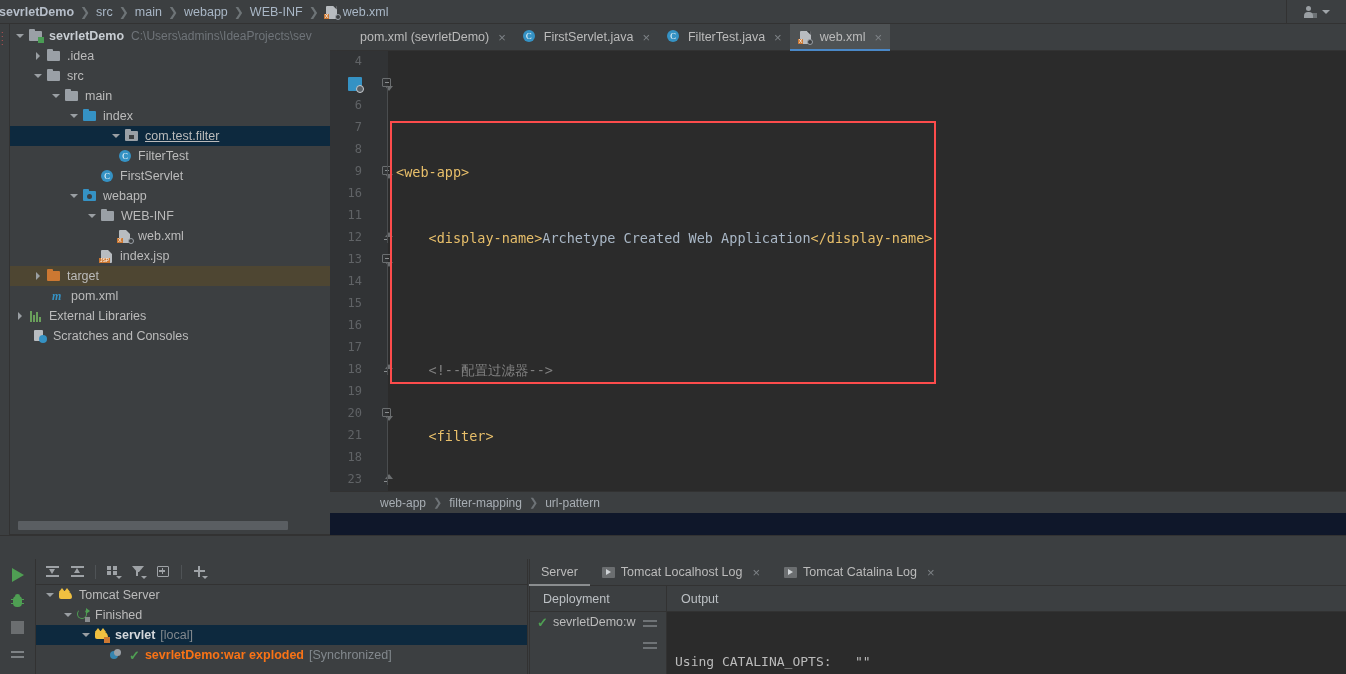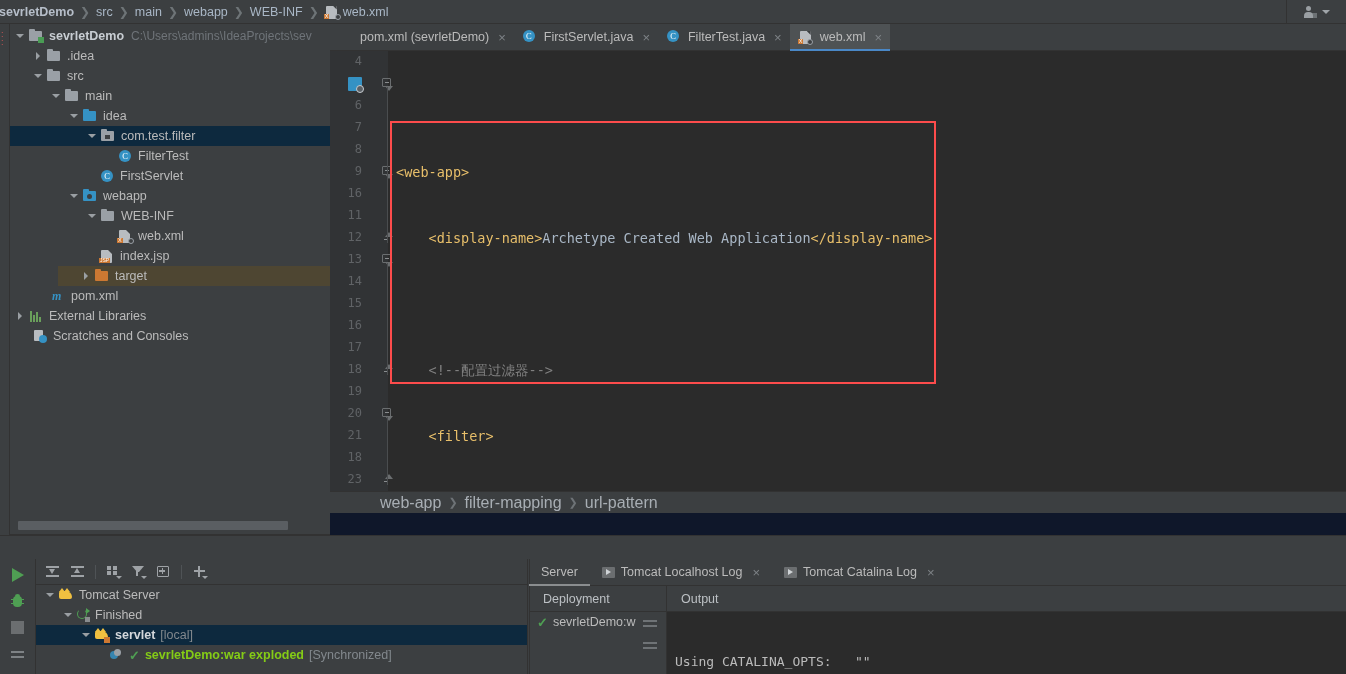--- a/index.html
+++ b/index.html
@@ -104,21 +104,21 @@
     content:""; position:absolute; left:1px; top:7px; width:13px; height:1.8px; background:#b0b4b8;
   }
   .panel-divider { width:1px; height:14px; background:#4f5356; }
 
   .tree { flex: 1; overflow: hidden; padding-top: 2px; position: relative; }
   .trow {
     height: 20px; display: flex; align-items: center; white-space: nowrap;
     font-size: 12.5px; color: #bbbbbb; padding-right: 4px;
   }
   .trow.sel { background: #0d293e; }
-  .trow.sel2 { background: #4e4632; margin-left: 48px; }
+  .trow.sel2 { background: #4e4632; }
   .arrow {
     width: 12px; height: 12px; position: relative; flex: 0 0 12px; margin-right: 2px;
   }
   .arrow.down::after {
     content:""; position:absolute; left:2px; top:4px; width:0; height:0;
     border-left:4.5px solid transparent; border-right:4.5px solid transparent; border-top:4.5px solid #9a9fa3;
   }
   .arrow.right::after {
     content:""; position:absolute; left:4px; top:1.5px; width:0; height:0;
     border-top:4.5px solid transparent; border-bottom:4.5px solid transparent; border-left:4.5px solid #9a9fa3;
@@ -245,21 +245,21 @@
   .txt { color:#a9b7c6; }
   .cmt { color:#808080; }
 
   .redbox {
     position:absolute; border:2px solid #fd4c4c; pointer-events:none;
   }
   .breadcrumbs {
     position:absolute; left:0; bottom:0; width:1016px; height:22px; background:#3c3f41;
     display:flex; align-items:center; padding-left:50px; border-top:1px solid #323232;
   }
-  .bc { color:#a8aeb4; font-size:16px; }
+  .bc { color:#a8aeb4; font-size:12px; }
   .bc-sep { color:#6e7377; margin:0 7px; font-size:11px; }
 
   .xml-gutter-ico {
     position:absolute; left:18px; width:14px; height:14px; background:#3592c4; border-radius:1px;
   }
   .xml-gutter-ico .cg {
     position:absolute; right:-2px; bottom:-2px; width:8px; height:8px; border-radius:50%;
     border:1.4px solid #c7ccd1; background:#5a6065;
   }
 
@@ -442,24 +442,24 @@
             <span class="folder"></span>
           </span>
         <span class="tlabel">main</span>
       </div>
 
       <div class="trow" style="padding-left:58px;">
         <span class="arrow down"></span>
         <span class="ico">
             <span class="folder blue"></span>
           </span>
-        <span class="tlabel">idea</span>
-      </div>
-
-      <div class="trow sel" style="padding-left:76px;">
+        <span class="tlabel">index</span>
+      </div>
+
+      <div class="trow sel" style="padding-left:100px;text-decoration:underline;">
         <span class="arrow down"></span>
         <span class="ico">
             <span class="pkg-ico"></span>
           </span>
         <span class="tlabel">com.test.filter</span>
       </div>
 
       <div class="trow" style="padding-left:107px;">
         <span class="ico">
             <span class="cls-ico">C</span>
@@ -766,21 +766,21 @@
         <span style="font-weight:bold;color:#d4d8dc;">servlet</span>
         <span class="tsub">[local]</span>
       </div>
 
       <div class="svc-row" style="padding-left:74px;">
         <span class="deploy-ico">
             <span class="d1"></span>
             <span class="d2"></span>
           </span>
         <span class="check">✓</span>
-        <span style="font-weight:bold;color:#84cc16;">sevrletDemo:war exploded</span>
+        <span style="font-weight:bold;color:#f97316;">sevrletDemo:war exploded</span>
         <span class="tsub">[Synchronized]</span>
       </div>
     </div>
 
     <div class="svc-right">
       <div class="svc-divider-v"></div>
       <div class="svc-tabs">
         <div class="svc-tab active">
           <span>Server</span>
         </div>

